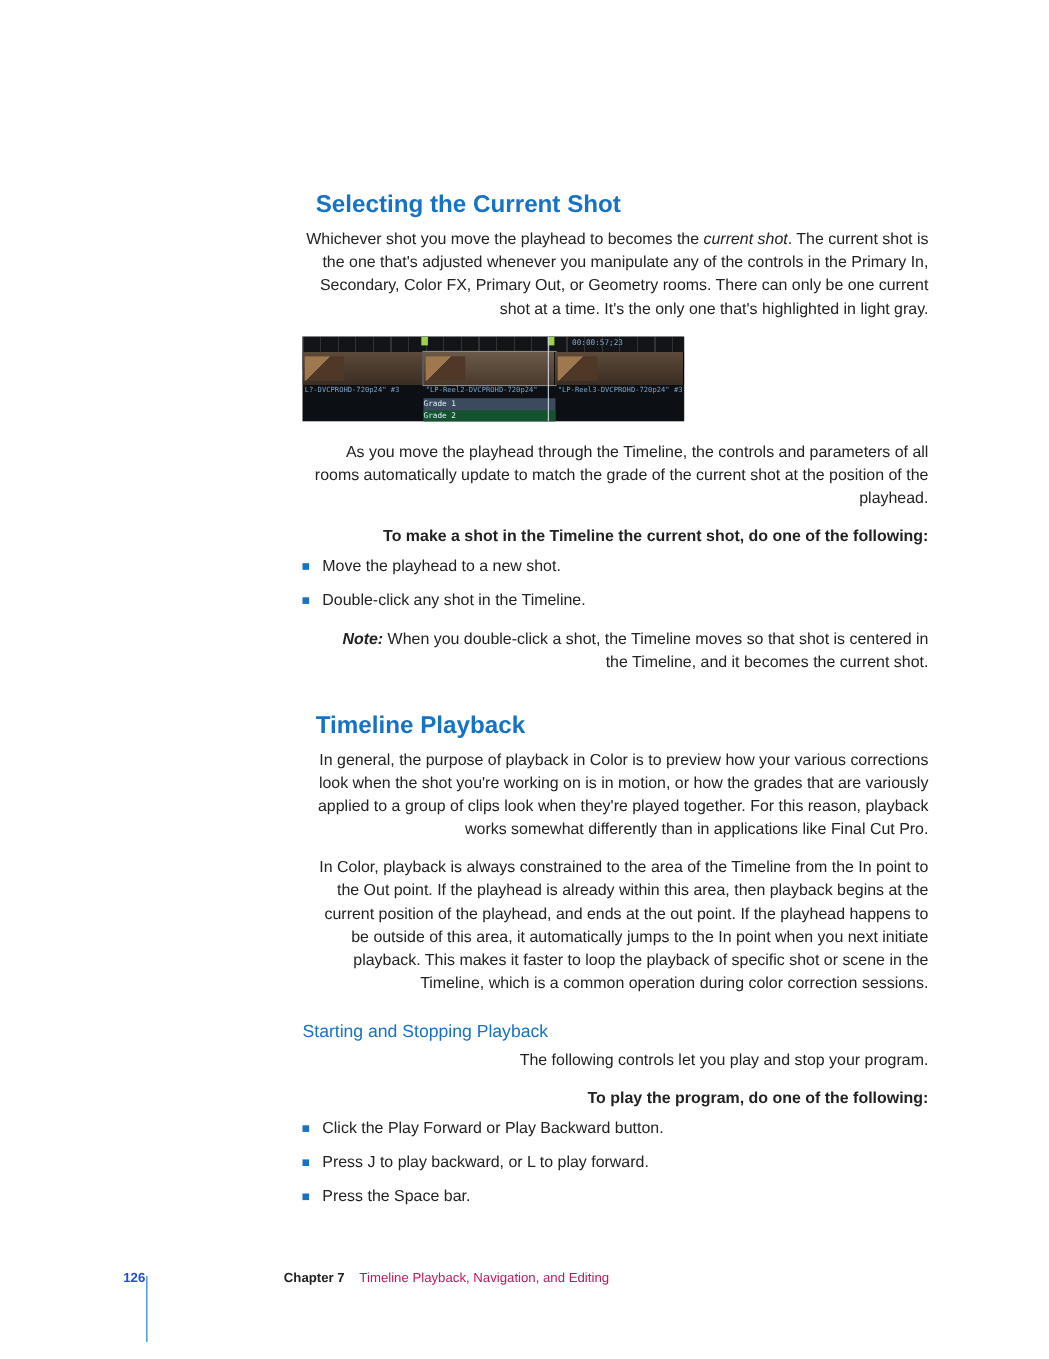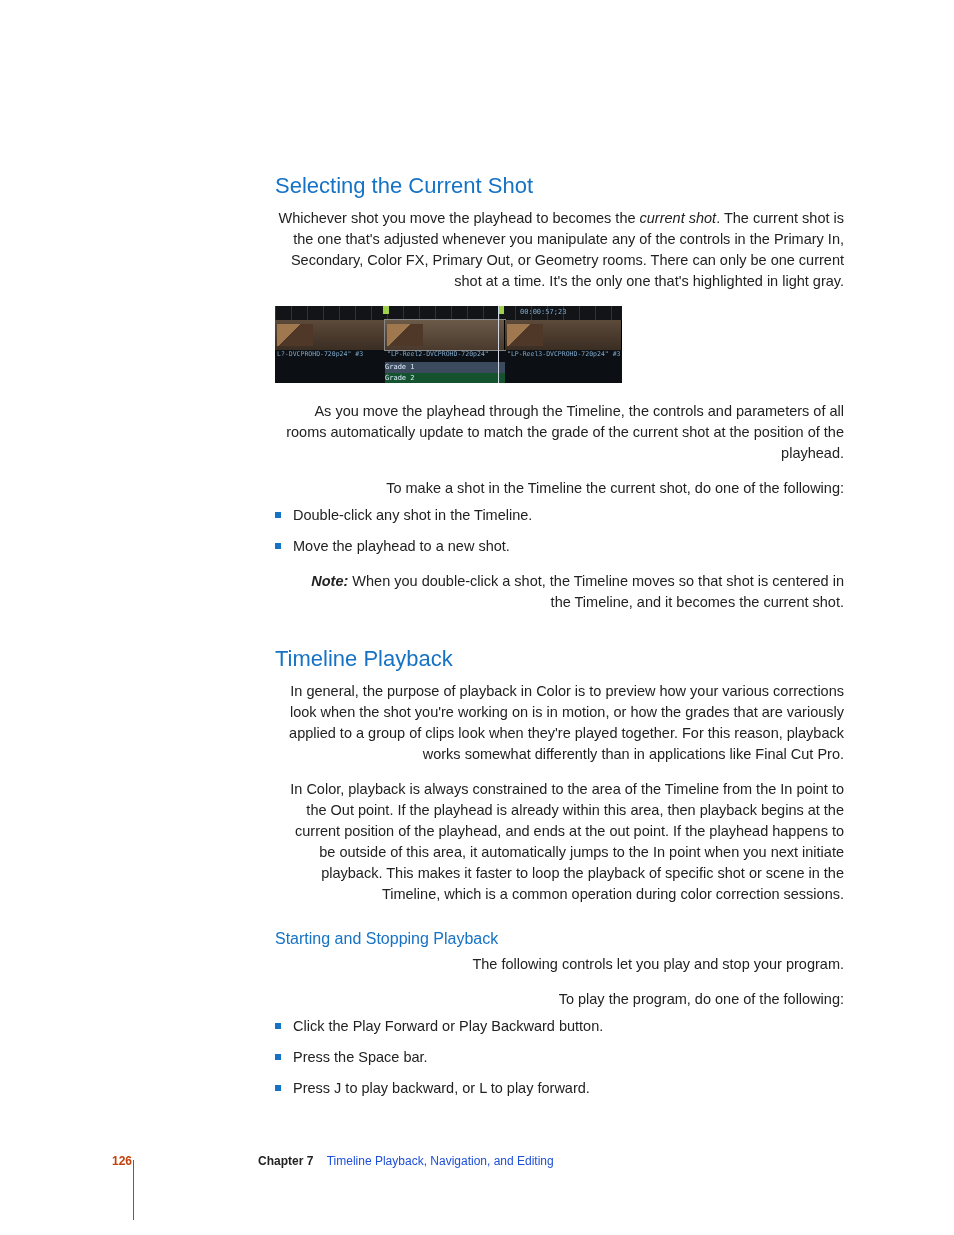--- a/index.html
+++ b/index.html
@@ -12,36 +12,36 @@
     line-height: 1.45;
     width: 954px;
     height: 1235px;
     position: relative;
   }
   .page {
     padding: 170px 110px 0 275px;
   }
   h2.blue {
     color: #1572c4;
-    font-weight: 400;
+    font-weight: 700;
     font-size: 22px;
-    margin: 0 0 6px 0;
+    margin: 0 0 6px 12px;
   }
   h3.blue {
     color: #1572c4;
     font-weight: 400;
     font-size: 16px;
     margin: 22px 0 4px 0;
   }
   p {
     margin: 0 0 14px 0;
     text-align: right;
   }
   p.bold {
-    font-weight: 400;
+    font-weight: 700;
     margin-bottom: 6px;
   }
   em { font-style: italic; }
   strong { font-weight: 700; font-style: italic; }
   ul {
     list-style: none;
     padding: 0;
     margin: 0 0 14px 0;
   }
   ul li {
@@ -152,32 +152,32 @@
     position: absolute;
     left: 0;
     bottom: 82px;
     width: 100%;
   }
   .footer .pagenum {
     position: absolute;
     left: 112px;
     font-size: 12px;
     font-weight: 700;
-    color: #c2410c;
+    color: #1d4ed8;
   }
   .footer .chapter {
     position: absolute;
     left: 258px;
     font-size: 12px;
   }
   .footer .chapter .chnum {
     font-weight: 700;
   }
   .footer .chapter .chtitle {
-    color: #1d4ed8;
+    color: #be185d;
     margin-left: 10px;
     font-weight: 400;
   }
   .margin-rule {
     position: absolute;
     left: 133px;
     top: 1160px;
     width: 1px;
     height: 60px;
     background: #1572c4;
@@ -217,39 +217,39 @@
     </div>
     <div class="grades grade1">Grade 1</div>
     <div class="grades grade2">Grade 2</div>
     <div class="playhead"></div>
   </div>
 
   <p>As you move the playhead through the Timeline, the controls and parameters of all rooms automatically update to match the grade of the current shot at the position of the playhead.</p>
 
   <p class="bold">To make a shot in the Timeline the current shot, do one of the following:</p>
   <ul>
+    <li>Move the playhead to a new shot.</li>
     <li>Double-click any shot in the Timeline.</li>
-    <li>Move the playhead to a new shot.</li>
   </ul>
   <p class="note">
     <strong>Note:</strong><span>  When you double-click a shot, the Timeline moves so that shot is centered in the Timeline, and it becomes the current shot.</span>
   </p>
 
   <h2 class="blue" style="margin-top:30px">Timeline Playback</h2>
   <p>In general, the purpose of playback in Color is to preview how your various corrections look when the shot you're working on is in motion, or how the grades that are variously applied to a group of clips look when they're played together. For this reason, playback works somewhat differently than in applications like Final Cut Pro.</p>
   <p>In Color, playback is always constrained to the area of the Timeline from the In point to the Out point. If the playhead is already within this area, then playback begins at the current position of the playhead, and ends at the out point. If the playhead happens to be outside of this area, it automatically jumps to the In point when you next initiate playback. This makes it faster to loop the playback of specific shot or scene in the Timeline, which is a common operation during color correction sessions.</p>
 
   <h3 class="blue">Starting and Stopping Playback</h3>
   <p>The following controls let you play and stop your program.</p>
 
   <p class="bold">To play the program, do one of the following:</p>
   <ul>
     <li>Click the Play Forward or Play Backward button.</li>
+    <li>Press J to play backward, or L to play forward.</li>
     <li>Press the Space bar.</li>
-    <li>Press J to play backward, or L to play forward.</li>
   </ul>
 
 </div>
 
 <div class="footer">
   <span class="pagenum">126</span>
   <span class="chapter">
     <span class="chnum">Chapter 7</span>
     <span class="chtitle">Timeline Playback, Navigation, and Editing</span>
   </span>

